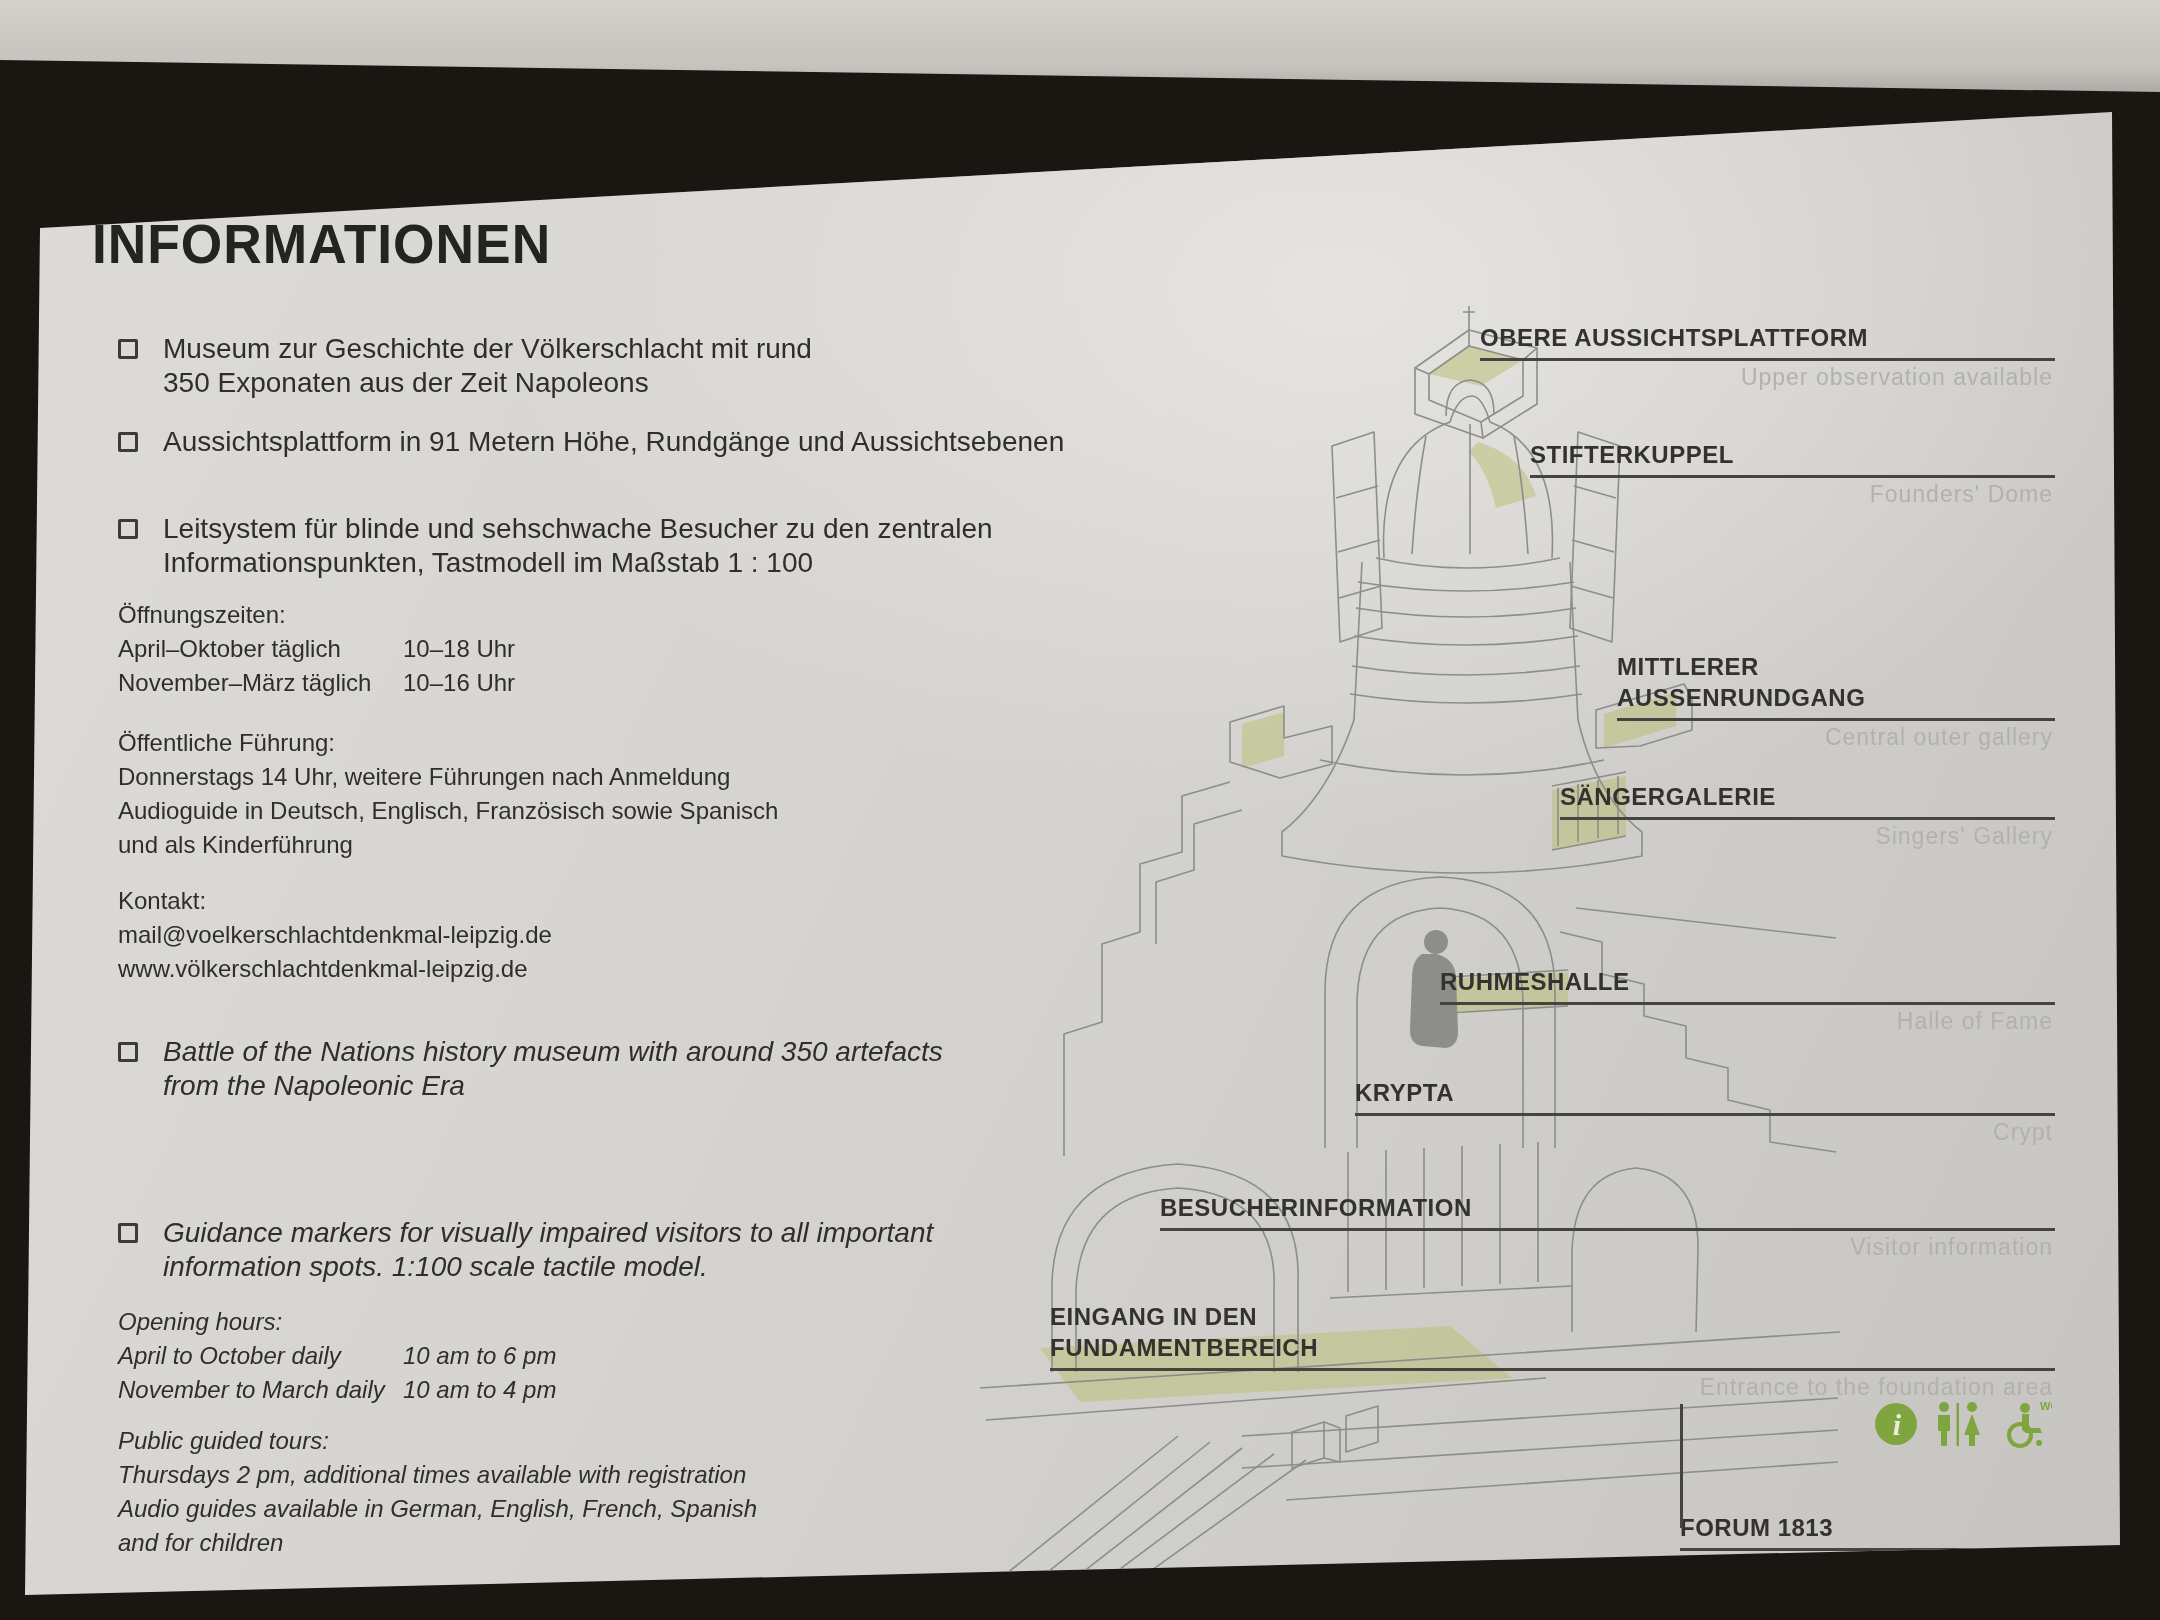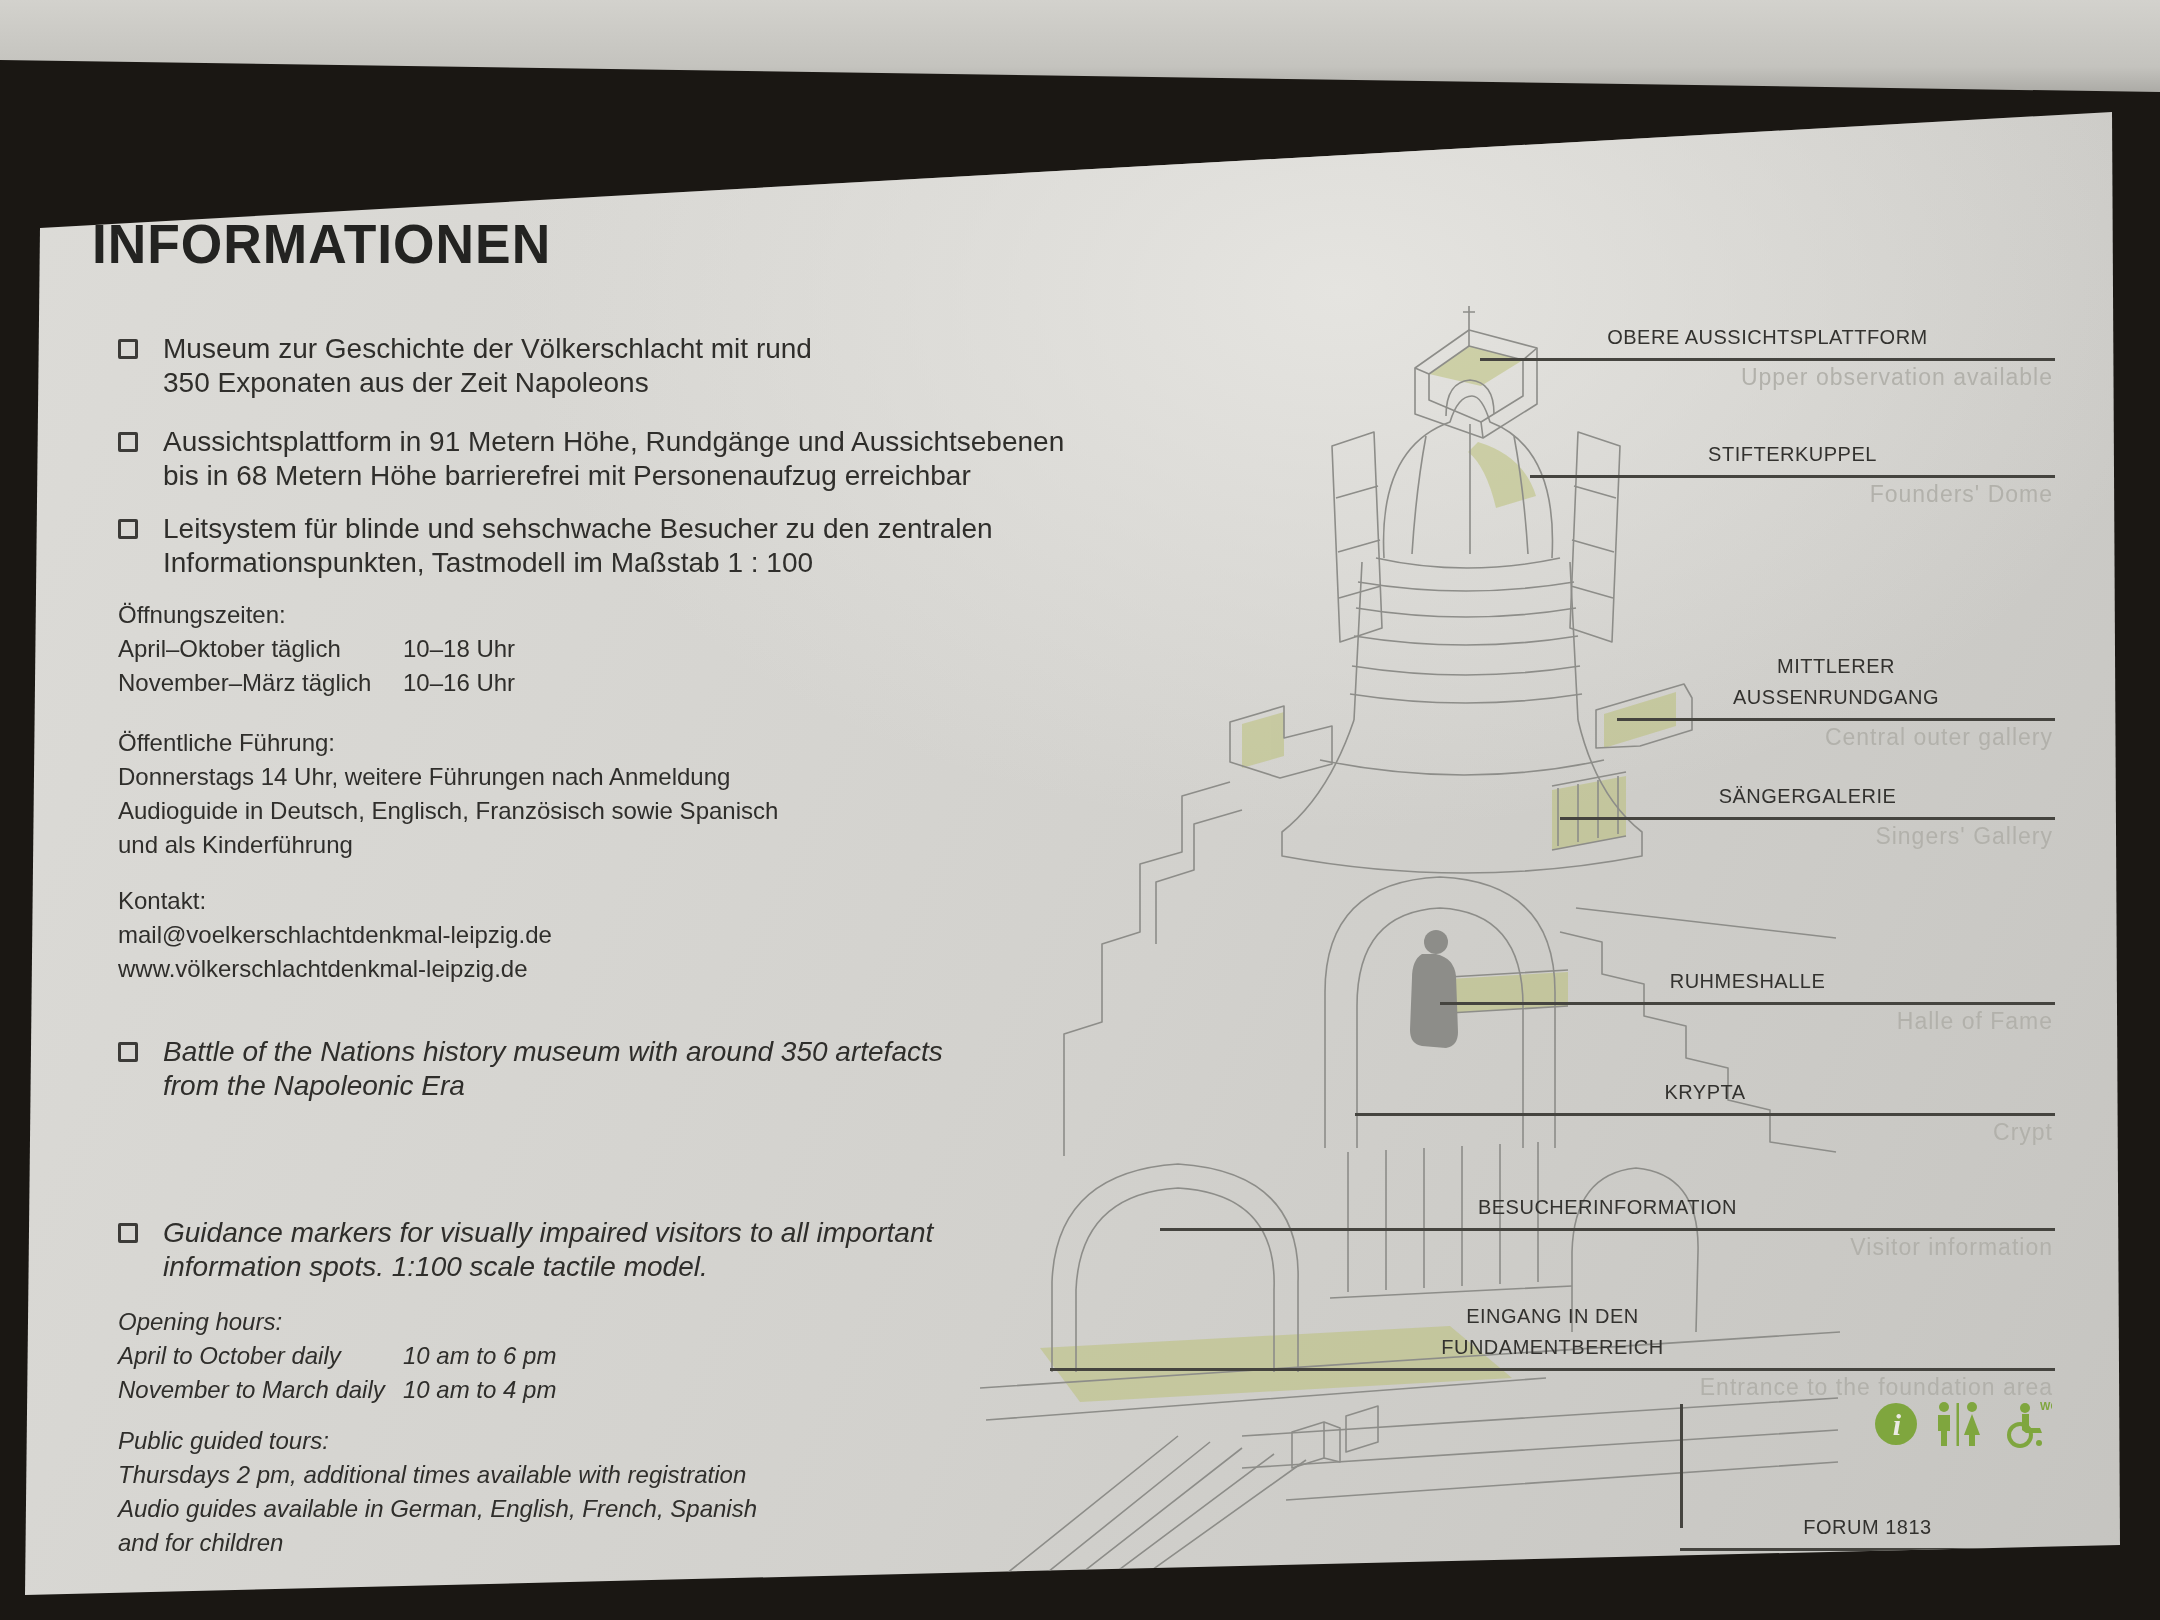--- a/index.html
+++ b/index.html
@@ -19,21 +19,21 @@
   .title{position:absolute;left:92px;top:212px;font-size:55px;font-weight:700;
     letter-spacing:1px;color:#232321;transform:scaleX(.97);transform-origin:left;}
   .t{position:absolute;color:#2f2e2b;font-size:24px;line-height:34px;}
   .bullet{position:absolute;left:118px;display:flex;gap:25px;color:#2f2e2b;
     font-size:28px;line-height:34px;}
   .sq{flex:0 0 auto;width:14px;height:14px;border:3px solid #3c3b38;border-radius:2px;margin-top:7px;}
   .en-sec{font-style:italic;}
   .hrow{display:grid;grid-template-columns:285px auto;}
   
   .dlabel{position:absolute;border-bottom:3px solid #45443f;}
-  .dlabel .de{text-align:center;font-weight:400;font-size:20px;line-height:31px;
+  .dlabel .de{text-align:left;font-weight:700;font-size:24px;line-height:31px;
     color:#33322f;letter-spacing:.5px;}
   .dlabel .depad{padding-bottom:5px;}
   .dlabel .en{position:absolute;top:100%;right:2px;margin-top:6px;font-size:23px;
     color:#b2b1ab;letter-spacing:1px;white-space:nowrap;}
   .vline{position:absolute;width:3px;background:#45443f;}
   .icons-row{position:absolute;top:1400px;right:108px;display:flex;gap:16px;align-items:center;}
   .monument{position:absolute;left:980px;top:290px;width:860px;height:1300px;}
 </style>
 </head>
 <body>
@@ -50,21 +50,20 @@
       <span class="sq"></span>
       <div>
         <div>Museum zur Geschichte der Völkerschlacht mit rund</div>
         <div>350 Exponaten aus der Zeit Napoleons</div>
       </div>
     </div>
     <div class="bullet" style="top:425px;">
       <span class="sq"></span>
       <div>
         <div>Aussichtsplattform in 91 Metern Höhe, Rundgänge und Aussichtsebenen</div>
-        <div>bis in 68 Metern Höhe barrierefrei mit Personenaufzug erreichbar</div>
       </div>
     </div>
     <div class="bullet" style="top:512px;">
       <span class="sq"></span>
       <div>
         <div>Leitsystem für blinde und sehschwache Besucher zu den zentralen</div>
         <div>Informationspunkten, Tastmodell im Maßstab 1 : 100</div>
       </div>
     </div>
 

